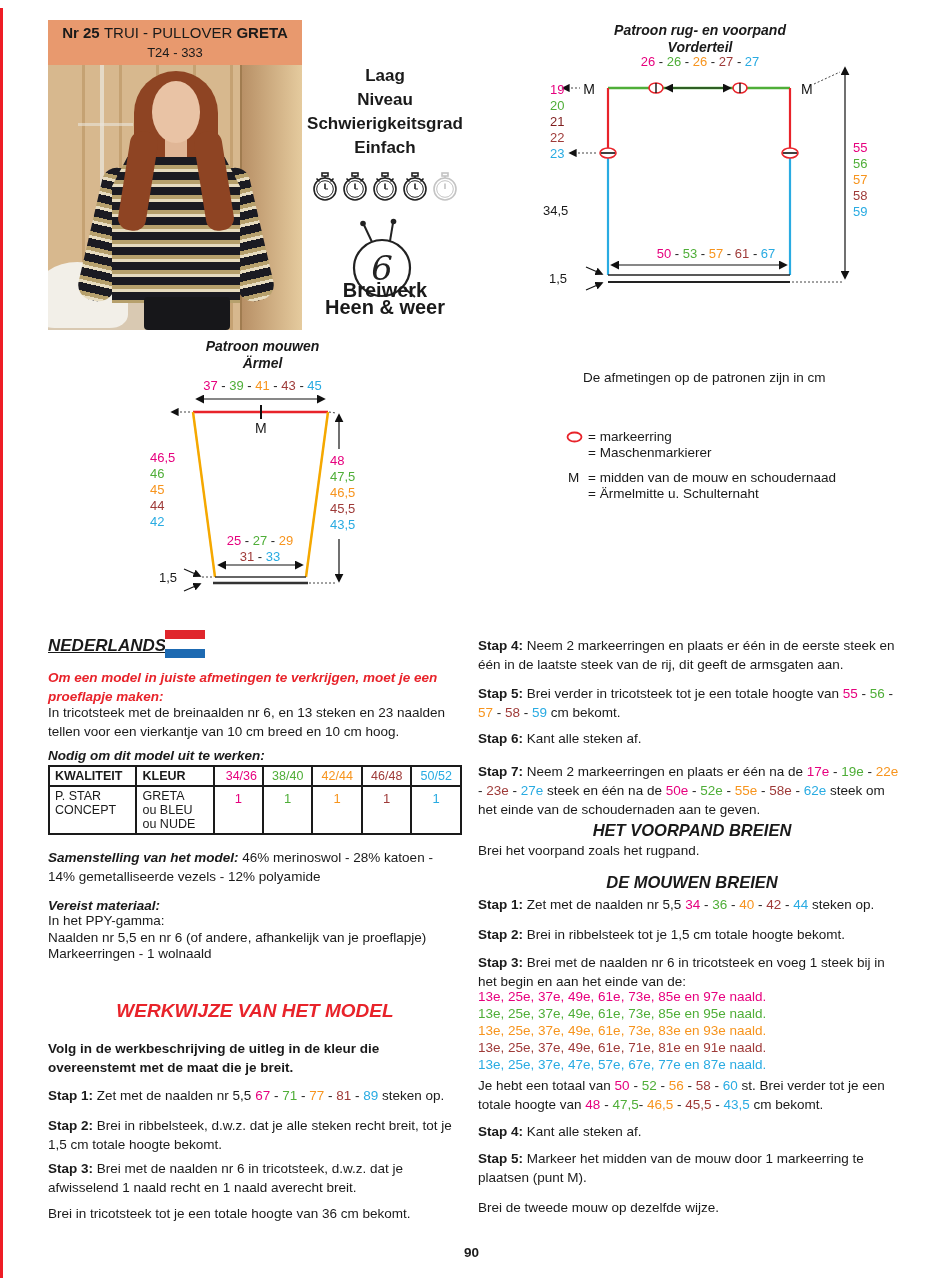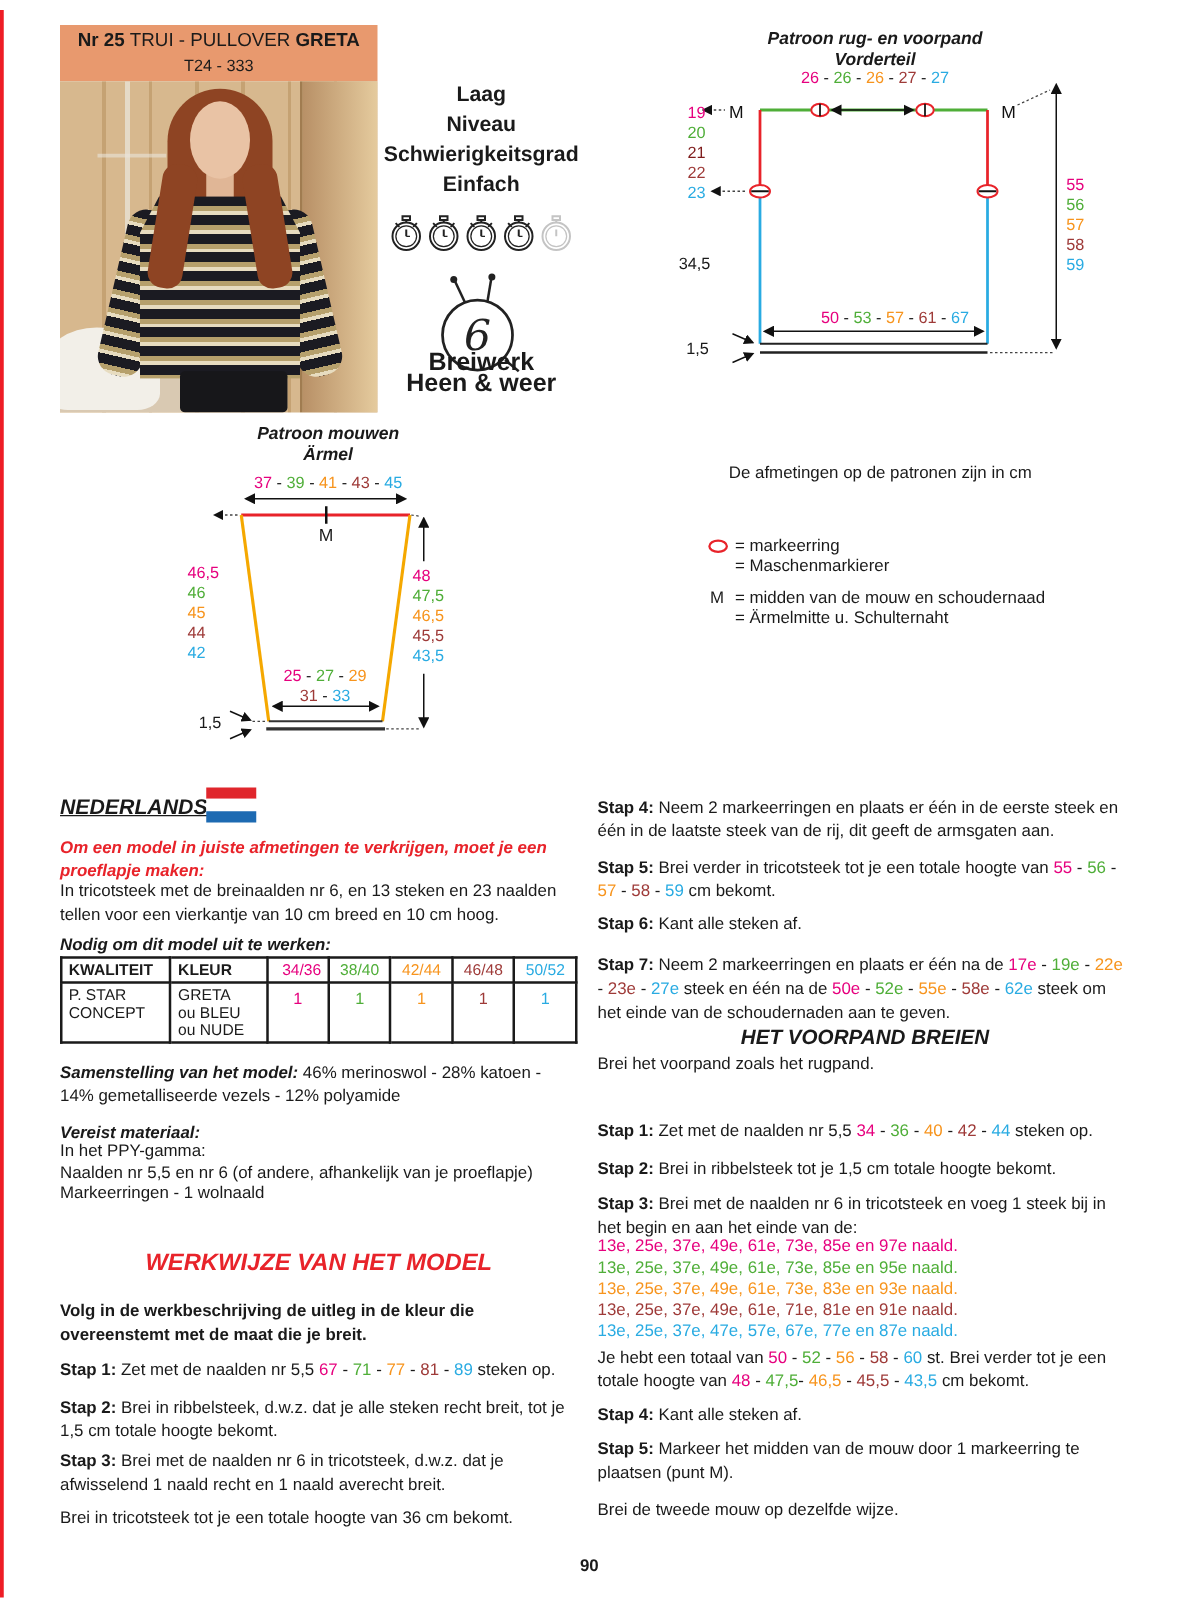--- a/index.html
+++ b/index.html
@@ -374,20 +374,21 @@
   <div class="abs t" style="left:48px;top:1204px;width:414px;">Brei in tricotsteek tot je een totale hoogte van 36 cm bekomt.</div>
 
   <div class="abs t seg" style="left:478px;top:636px;width:428px;"><span style="font-weight: bold;">Stap 4:</span><span> Neem 2 markeerringen en plaats er één in de eerste steek en één in de laatste steek van de rij, dit geeft de armsgaten aan.</span></div>
   <div class="abs t seg" style="left:478px;top:684px;width:428px;"><span style="font-weight: bold;">Stap 5:</span><span> Brei verder in tricotsteek tot je een totale hoogte van </span><span style="color: rgb(230, 0, 126);">55</span><span> - </span><span style="color: rgb(79, 174, 56);">56</span><span> - </span><span style="color: rgb(247, 148, 29);">57</span><span> - </span><span style="color: rgb(158, 58, 56);">58</span><span> - </span><span style="color: rgb(41, 171, 226);">59</span><span> cm bekomt.</span></div>
   <div class="abs t seg" style="left:478px;top:729px;width:428px;"><span style="font-weight: bold;">Stap 6:</span><span> Kant alle steken af.</span></div>
   <div class="abs t seg" style="left:478px;top:762px;width:428px;"><span style="font-weight: bold;">Stap 7:</span><span> Neem 2 markeerringen en plaats er één na de </span><span style="color: rgb(230, 0, 126);">17e</span><span> - </span><span style="color: rgb(79, 174, 56);">19e</span><span> - </span><span style="color: rgb(247, 148, 29);">22e</span><span> - </span><span style="color: rgb(158, 58, 56);">23e</span><span> - </span><span style="color: rgb(41, 171, 226);">27e</span><span> steek en één na de </span><span style="color: rgb(230, 0, 126);">50e</span><span> - </span><span style="color: rgb(79, 174, 56);">52e</span><span> - </span><span style="color: rgb(247, 148, 29);">55e</span><span> - </span><span style="color: rgb(158, 58, 56);">58e</span><span> - </span><span style="color: rgb(41, 171, 226);">62e</span><span> steek om het einde van de schoudernaden aan te geven.</span></div>
 
   <div class="abs sec-title center" style="left:478px;top:821px;width:428px;">HET VOORPAND BREIEN</div>
   <div class="abs t" style="left:478px;top:841px;width:428px;">Brei het voorpand zoals het rugpand.</div>
 
+  <div class="abs sec-title center" style="left:478px;top:873px;width:428px;">DE MOUWEN BREIEN</div>
   <div class="abs t seg" style="left:478px;top:895px;width:428px;"><span style="font-weight: bold;">Stap 1:</span><span> Zet met de naalden nr 5,5 </span><span style="color: rgb(230, 0, 126);">34</span><span> - </span><span style="color: rgb(79, 174, 56);">36</span><span> - </span><span style="color: rgb(247, 148, 29);">40</span><span> - </span><span style="color: rgb(158, 58, 56);">42</span><span> - </span><span style="color: rgb(41, 171, 226);">44</span><span> steken op.</span></div>
   <div class="abs t seg" style="left:478px;top:925px;width:428px;"><span style="font-weight: bold;">Stap 2:</span><span> Brei in ribbelsteek tot je 1,5 cm totale hoogte bekomt.</span></div>
   <div class="abs t seg" style="left:478px;top:953px;width:428px;"><span style="font-weight: bold;">Stap 3:</span><span> Brei met de naalden nr 6 in tricotsteek en voeg 1 steek bij in het begin en aan het einde van de:</span></div>
   <div class="abs vstack seg" style="left:478px;top:988px;width:428px;font-size:13.5px;line-height:17px;">
       <span style="color: rgb(230, 0, 126);">13e, 25e, 37e, 49e, 61e, 73e, 85e en 97e naald.</span>
       <span style="color: rgb(79, 174, 56);">13e, 25e, 37e, 49e, 61e, 73e, 85e en 95e naald.</span>
       <span style="color: rgb(247, 148, 29);">13e, 25e, 37e, 49e, 61e, 73e, 83e en 93e naald.</span>
       <span style="color: rgb(158, 58, 56);">13e, 25e, 37e, 49e, 61e, 71e, 81e en 91e naald.</span>
       <span style="color: rgb(41, 171, 226);">13e, 25e, 37e, 47e, 57e, 67e, 77e en 87e naald.</span>
     </div>

